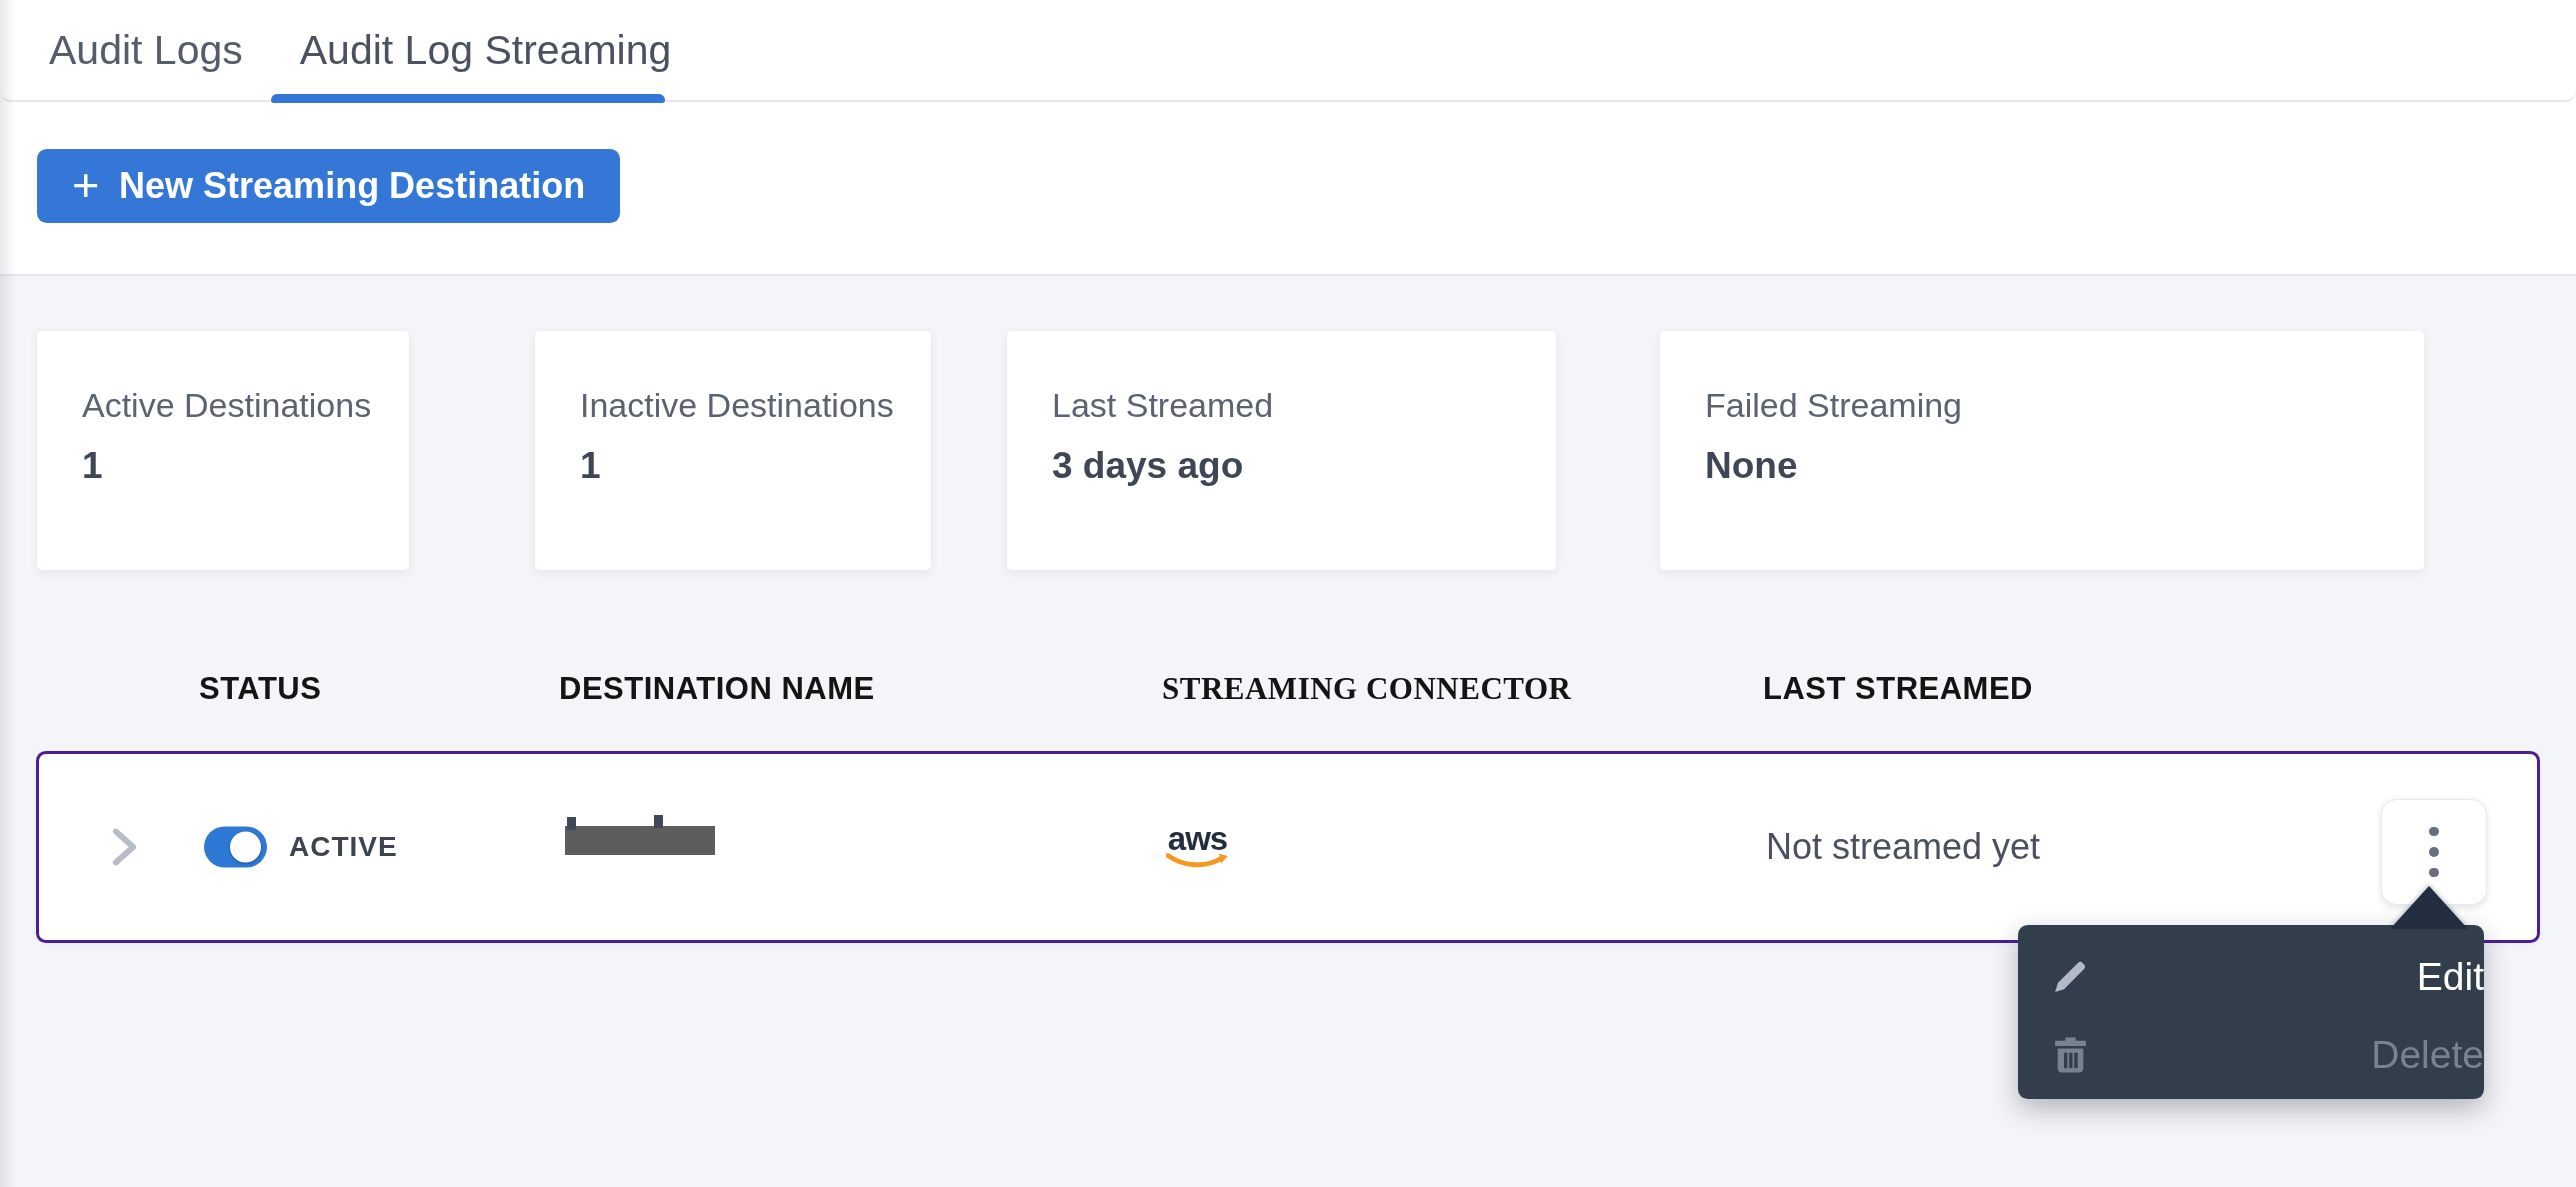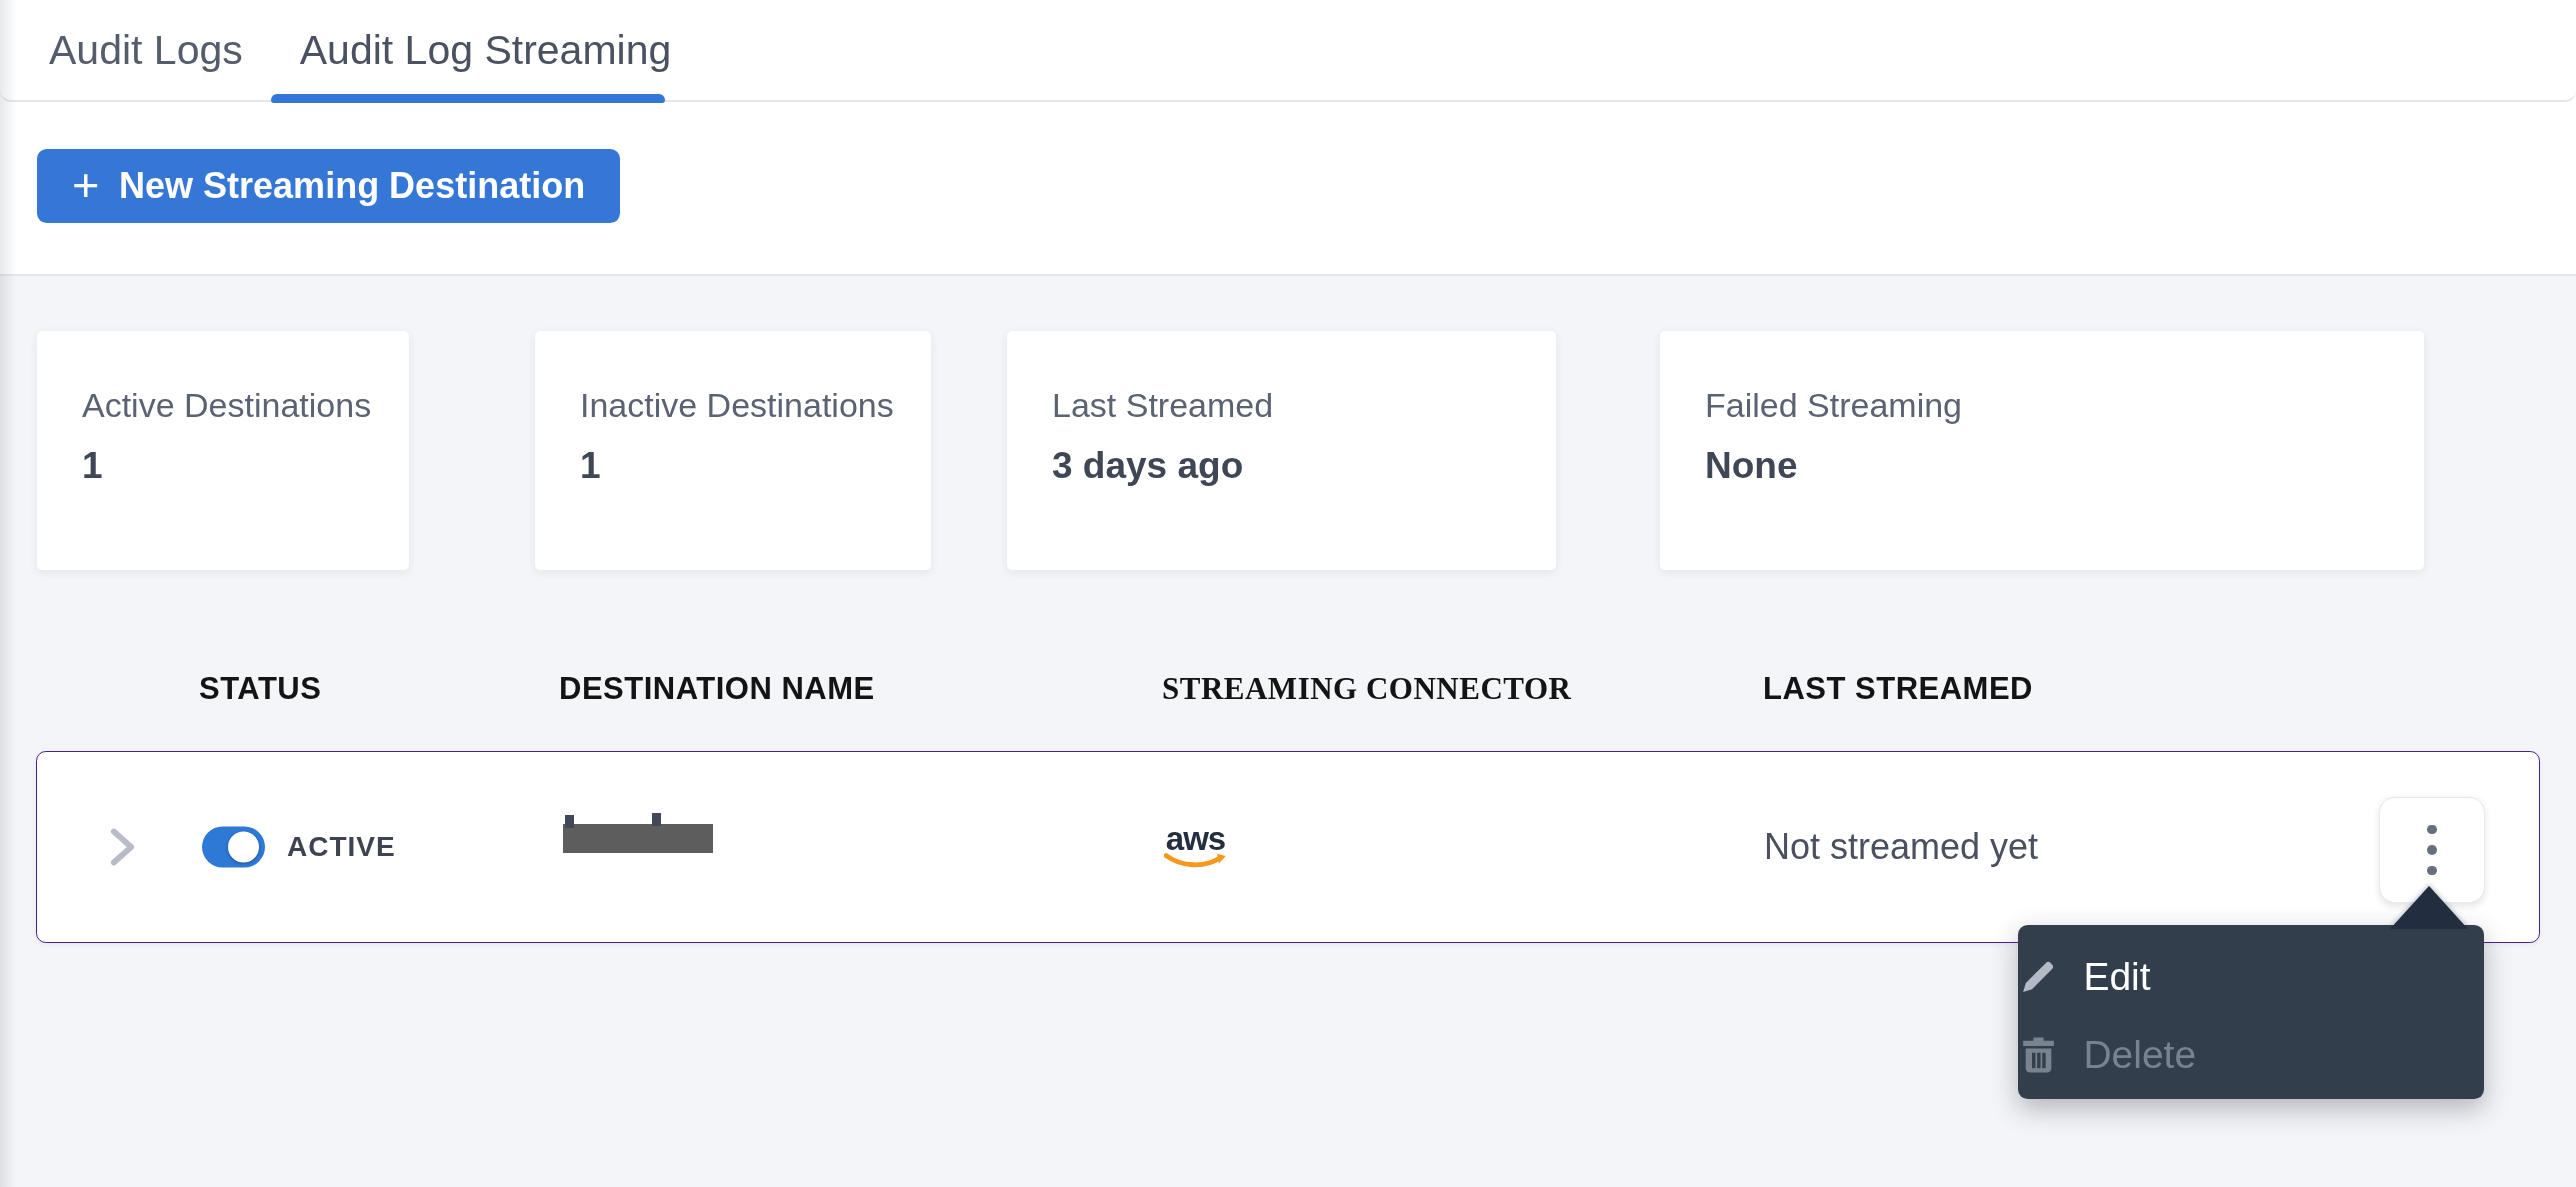--- a/index.html
+++ b/index.html
@@ -56,21 +56,21 @@
   .card-label{ font-size:34px; color:#5b6271; line-height:43px; }
   .card-value{ font-size:37px; font-weight:700; color:#3f4656; margin-top:17.6px; }
   
   .thead-label{
     position:absolute; top:395px; font-size:31px; font-weight:800;
     color:#141414; letter-spacing:0.5px;
   }
   .h-status{ left:199px; } .h-dest{ left:559px; } .h-conn{ left:1162px;font-family:Liberation Serif, serif; } .h-last{ left:1763px; }
   .row{
     position:absolute; left:36px; top:475px; width:2504px; height:192px;
-    background:#fff; border:1px solid #4c1d95; border-radius:9.8px;
+    background:#fff; border:3px solid #4c1d95; border-radius:9.8px;
     box-shadow:0 2px 4.9px rgba(25,33,50,0.05); z-index:1;
   }
   .rowcell{ position:absolute; top:50%; transform:translateY(-50%); }
   .chevron{ left:71px; width:29px; height:43px; cursor:pointer; }
   .toggle{
     left:165px; width:63px; height:41px; border-radius:20.5px;
     background:#2e78d6; cursor:pointer;
   }
   .toggle .knob{
     position:absolute; top:4.9px; left:26.4px; width:31px; height:31px;
@@ -100,22 +100,23 @@
     padding-top:12.7px;
   }
   .menu-arrow{
     position:absolute; left:2390px; top:610px; z-index:4;
     width:0; height:0;
     border-left:39px solid transparent; border-right:39px solid transparent;
     border-bottom:43px solid #232d40;
     filter:drop-shadow(0 -2px 2px rgba(25,33,50,0.25));
   }
   .menu-item{
-    height:78px; display:flex; align-items:center; gap:24.4px;
+    height:78px; display:flex; align-items:center; padding-left:32px; gap:24.4px;
     cursor:pointer;
+    justify-content:space-between;
   }
   .menu-item .mi-label{ font-size:39px; color:#ffffff; }
   .menu-item.disabled .mi-label{ color:#79828f; }
   .mi-icon{ width:41px; height:41px; flex:0 0 41px; }
 </style>
 </head>
 <body>
 
 <div class="left-shade"></div>
 

